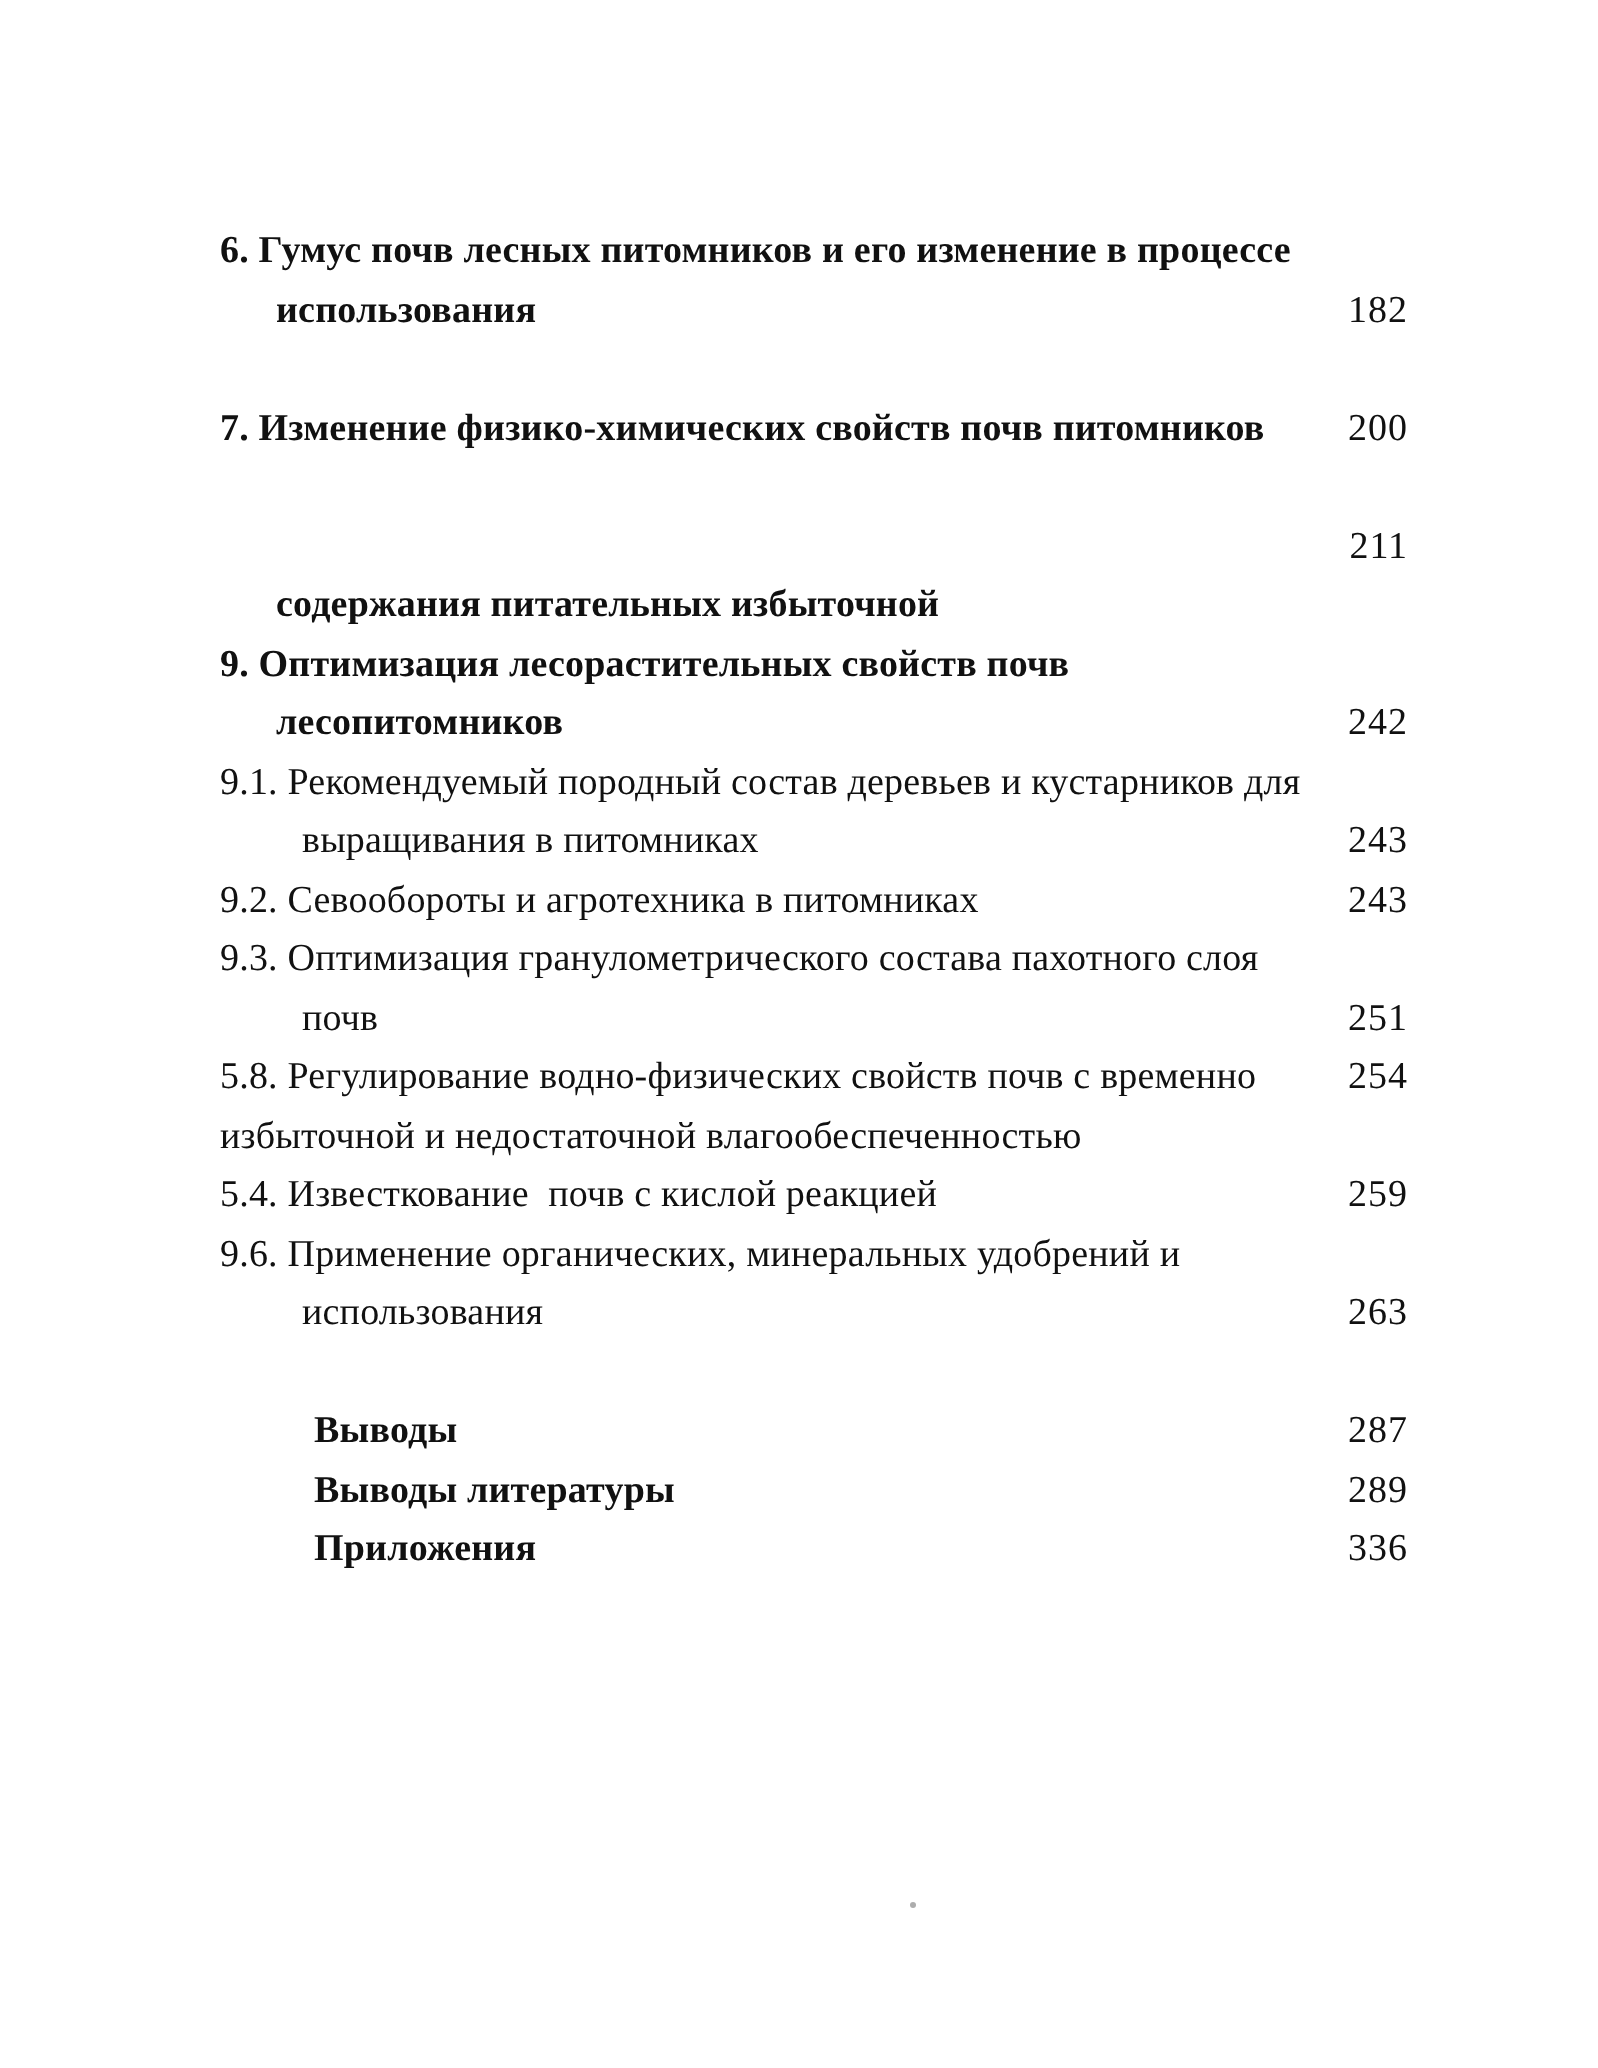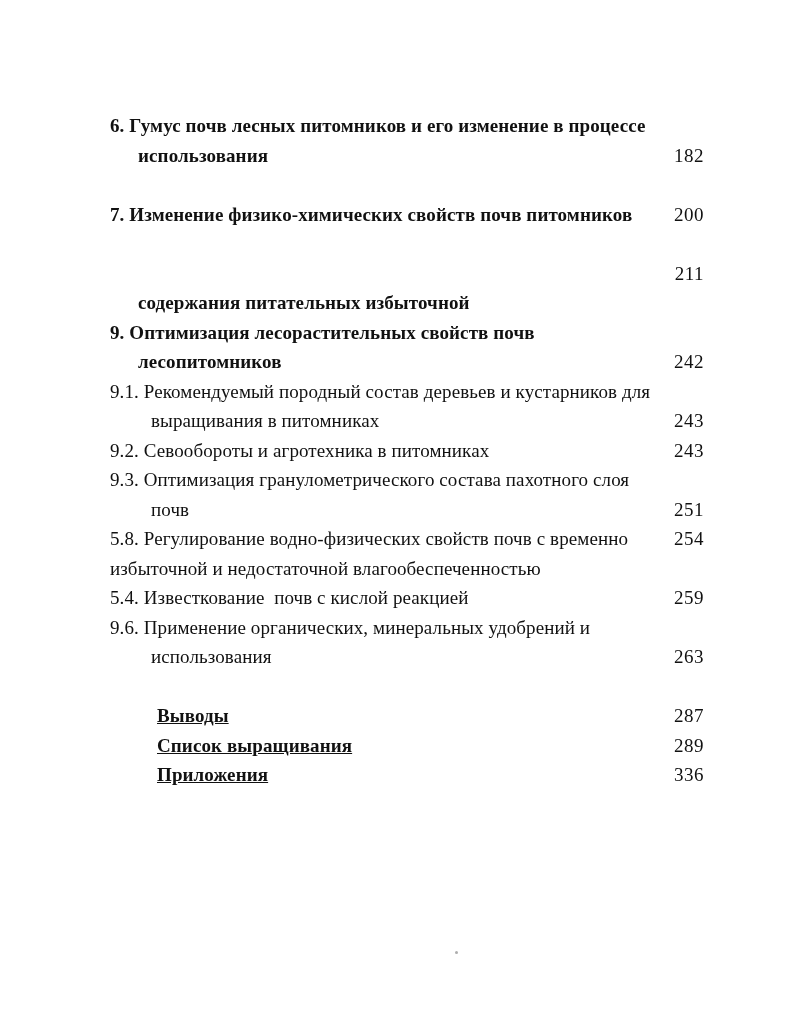--- a/index.html
+++ b/index.html
@@ -44,21 +44,21 @@
   .row .n {
     position: absolute;
     right: 0;
     top: 0;
     font-weight: normal;
     letter-spacing: 0.5px;
   }
   .indent-none         { padding-left: 0; }
   .indent-chapter-cont { padding-left: 28px; }
   .indent-sub-cont     { padding-left: 41px; }
-  .indent-back         { padding-left: 47px; text-decoration: underline; }
+  .indent-back         { padding-left: 47px; }
   .blank-row {
     height: 29.5px;
   }
   .scan-speck {
     position: absolute;
     width: 3px;
     height: 3px;
     background: #777777;
     border-radius: 50%;
     opacity: 0.6;
@@ -83,17 +83,17 @@
       <div class="row style-subsection indent-none"><span class="t">9.2. Севообороты и агротехника в питомниках</span><span class="n">243</span></div>
       <div class="row style-subsection indent-none"><span class="t">9.3. Оптимизация гранулометрического состава пахотного слоя</span></div>
       <div class="row style-subsection indent-sub-cont"><span class="t">почв</span><span class="n">251</span></div>
       <div class="row style-subsection indent-none"><span class="t">5.8. Регулирование водно-физических свойств почв с временно</span><span class="n">254</span></div>
       <div class="row style-subsection indent-none"><span class="t">избыточной и недостаточной влагообеспеченностью</span></div>
       <div class="row style-subsection indent-none"><span class="t">5.4. Известкование  почв с кислой реакцией</span><span class="n">259</span></div>
       <div class="row style-subsection indent-none"><span class="t">9.6. Применение органических, минеральных удобрений и</span></div>
       <div class="row style-subsection indent-sub-cont"><span class="t">использования</span><span class="n">263</span></div>
       <div class="blank-row"></div>
       <div class="row style-backmatter indent-back"><span class="t">Выводы</span><span class="n">287</span></div>
-      <div class="row style-backmatter indent-back"><span class="t">Список выращивания</span><span class="n">289</span></div>
+      <div class="row style-backmatter indent-back"><span class="t">Выводы литературы</span><span class="n">289</span></div>
       <div class="row style-backmatter indent-back"><span class="t">Приложения</span><span class="n">336</span></div>
     </div>
   <div class="scan-speck" style="left:455px; top:951px;"></div>
 </div>
 
 </body></html>

